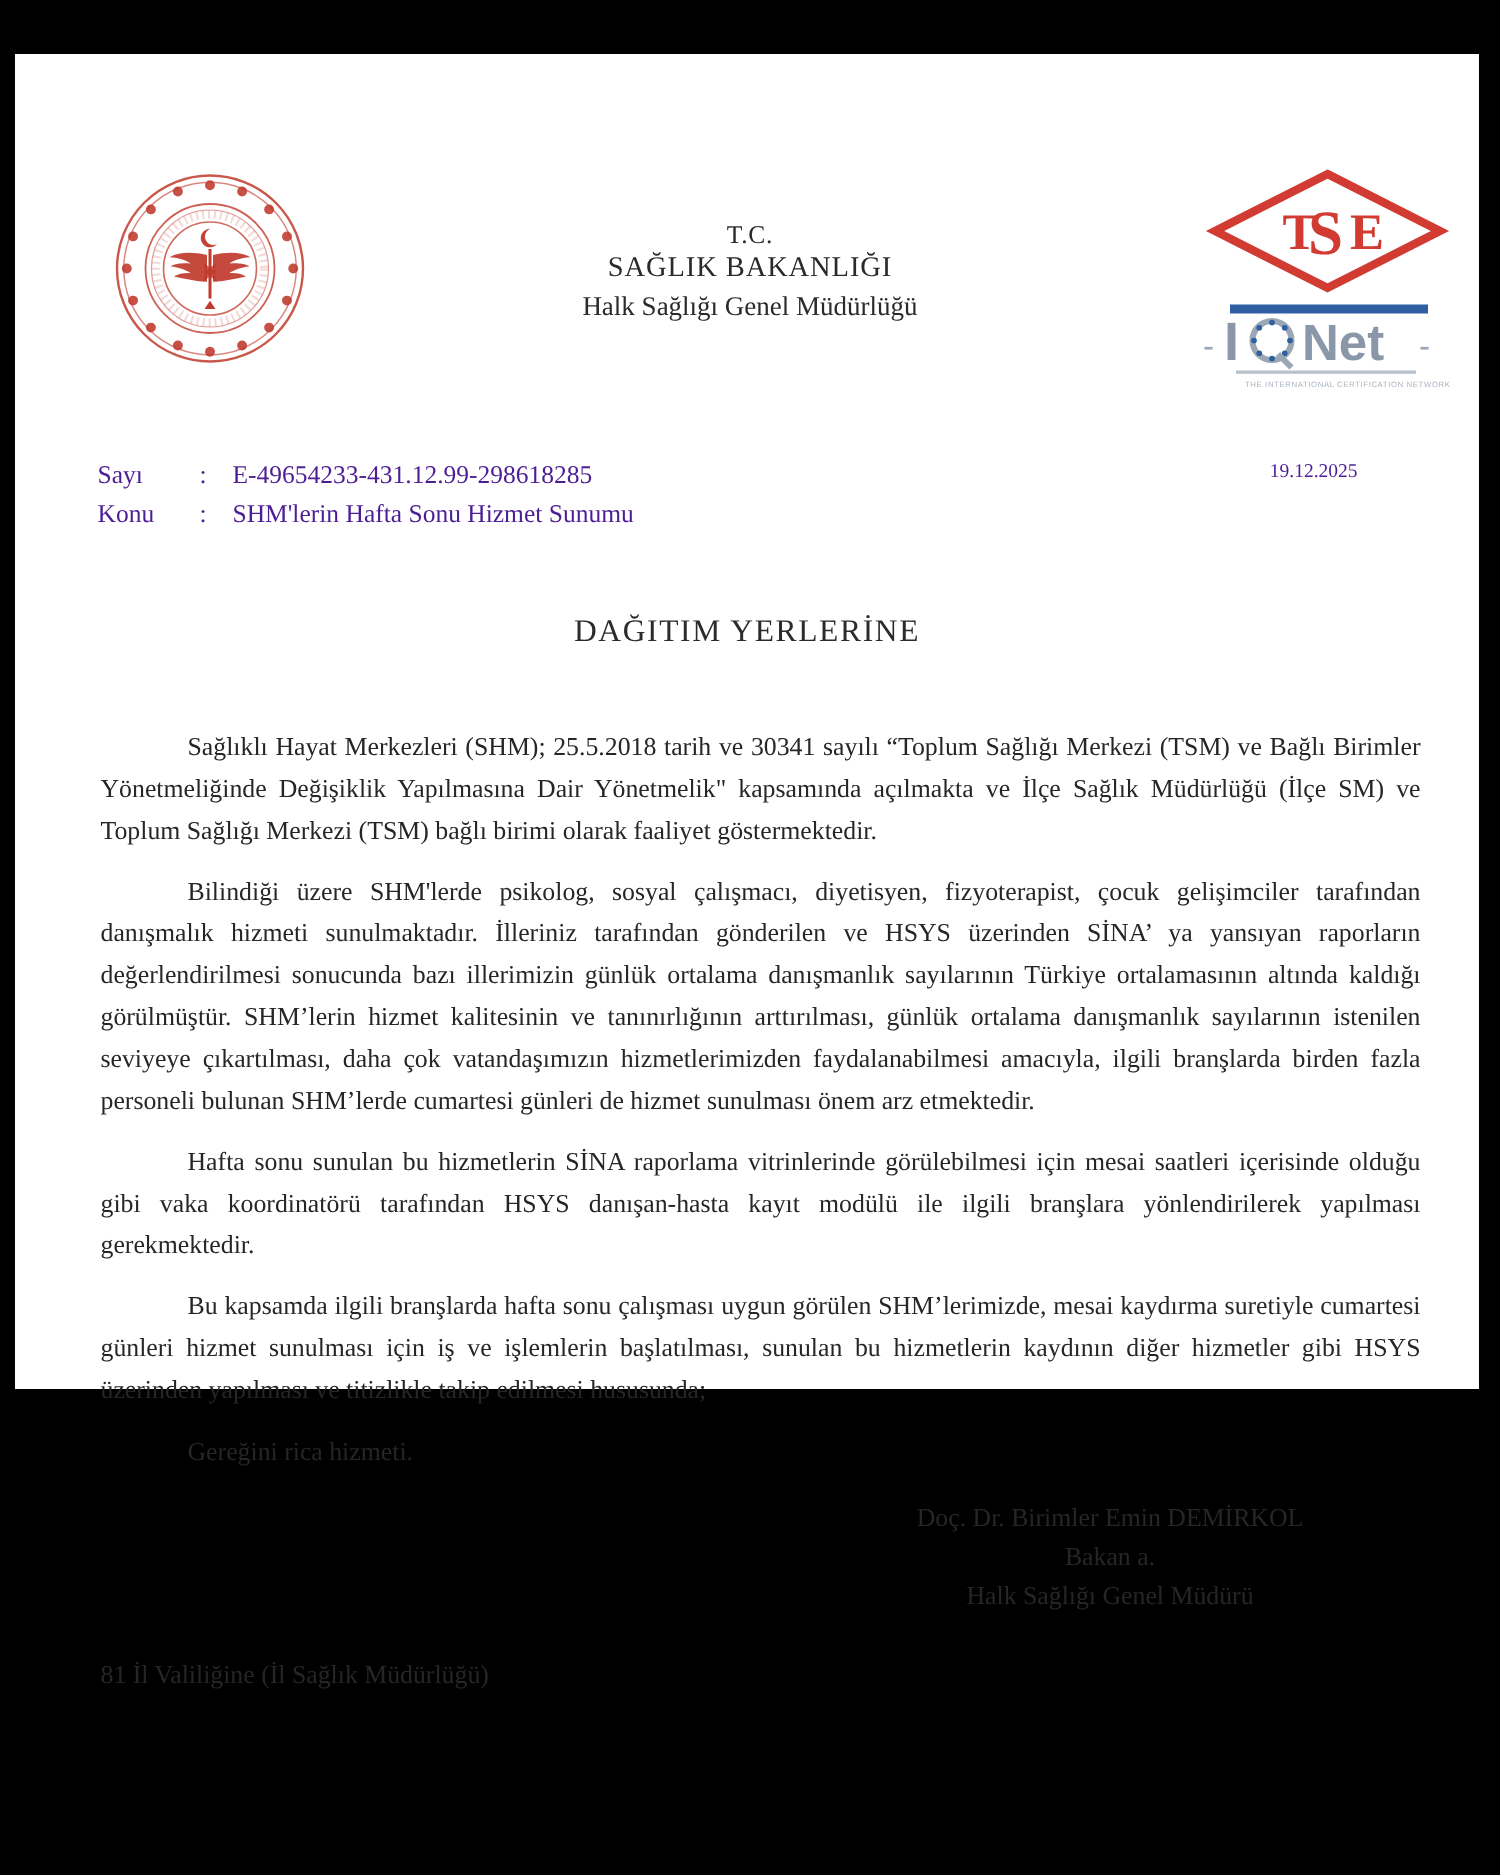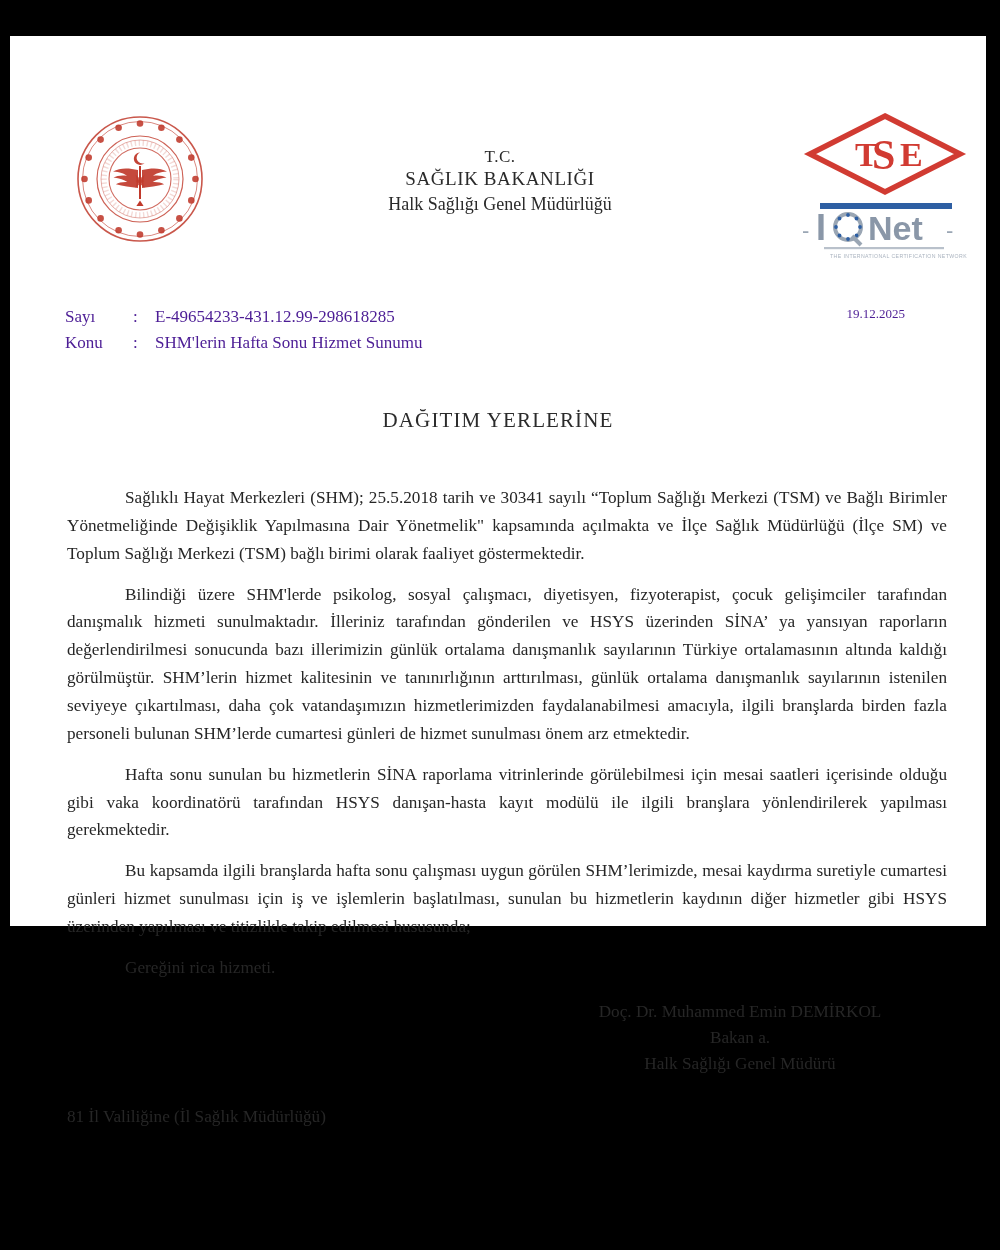--- a/index.html
+++ b/index.html
@@ -270,21 +270,21 @@
 
     <div class="body-text">
       <p>Sağlıklı Hayat Merkezleri (SHM); 25.5.2018 tarih ve 30341 sayılı “Toplum Sağlığı Merkezi (TSM) ve Bağlı Birimler Yönetmeliğinde Değişiklik Yapılmasına Dair Yönetmelik" kapsamında açılmakta ve İlçe Sağlık Müdürlüğü (İlçe SM) ve Toplum Sağlığı Merkezi (TSM) bağlı birimi olarak faaliyet göstermektedir.</p>
       <p>Bilindiği üzere SHM'lerde psikolog, sosyal çalışmacı, diyetisyen, fizyoterapist, çocuk gelişimciler tarafından danışmalık hizmeti sunulmaktadır. İlleriniz tarafından gönderilen ve HSYS üzerinden SİNA’ ya yansıyan raporların değerlendirilmesi sonucunda bazı illerimizin günlük ortalama danışmanlık sayılarının Türkiye ortalamasının altında kaldığı görülmüştür. SHM’lerin hizmet kalitesinin ve tanınırlığının arttırılması, günlük ortalama danışmanlık sayılarının istenilen seviyeye çıkartılması, daha çok vatandaşımızın hizmetlerimizden faydalanabilmesi amacıyla, ilgili branşlarda birden fazla personeli bulunan SHM’lerde cumartesi günleri de hizmet sunulması önem arz etmektedir.</p>
       <p>Hafta sonu sunulan bu hizmetlerin SİNA raporlama vitrinlerinde görülebilmesi için mesai saatleri içerisinde olduğu gibi vaka koordinatörü tarafından HSYS danışan-hasta kayıt modülü ile ilgili branşlara yönlendirilerek yapılması gerekmektedir.</p>
       <p>Bu kapsamda ilgili branşlarda hafta sonu çalışması uygun görülen SHM’lerimizde, mesai kaydırma suretiyle cumartesi günleri hizmet sunulması için iş ve işlemlerin başlatılması, sunulan bu hizmetlerin kaydının diğer hizmetler gibi HSYS üzerinden yapılması ve titizlikle takip edilmesi hususunda;</p>
       <p class="last-line">Gereğini rica hizmeti.</p>
     </div>
 
     <div class="signature">
-      <div>Doç. Dr. Muhammed Emin DEMİRKOL</div>
+      <div>Doç. Dr. Birimler Emin DEMİRKOL</div>
       <div>Bakan a.</div>
       <div>Halk Sağlığı Genel Müdürü</div>
     </div>
 
     <div class="distribution">
       <div>81 İl Valiliğine (İl Sağlık Müdürlüğü)</div>
     </div>
 
   </div>
 </div>

